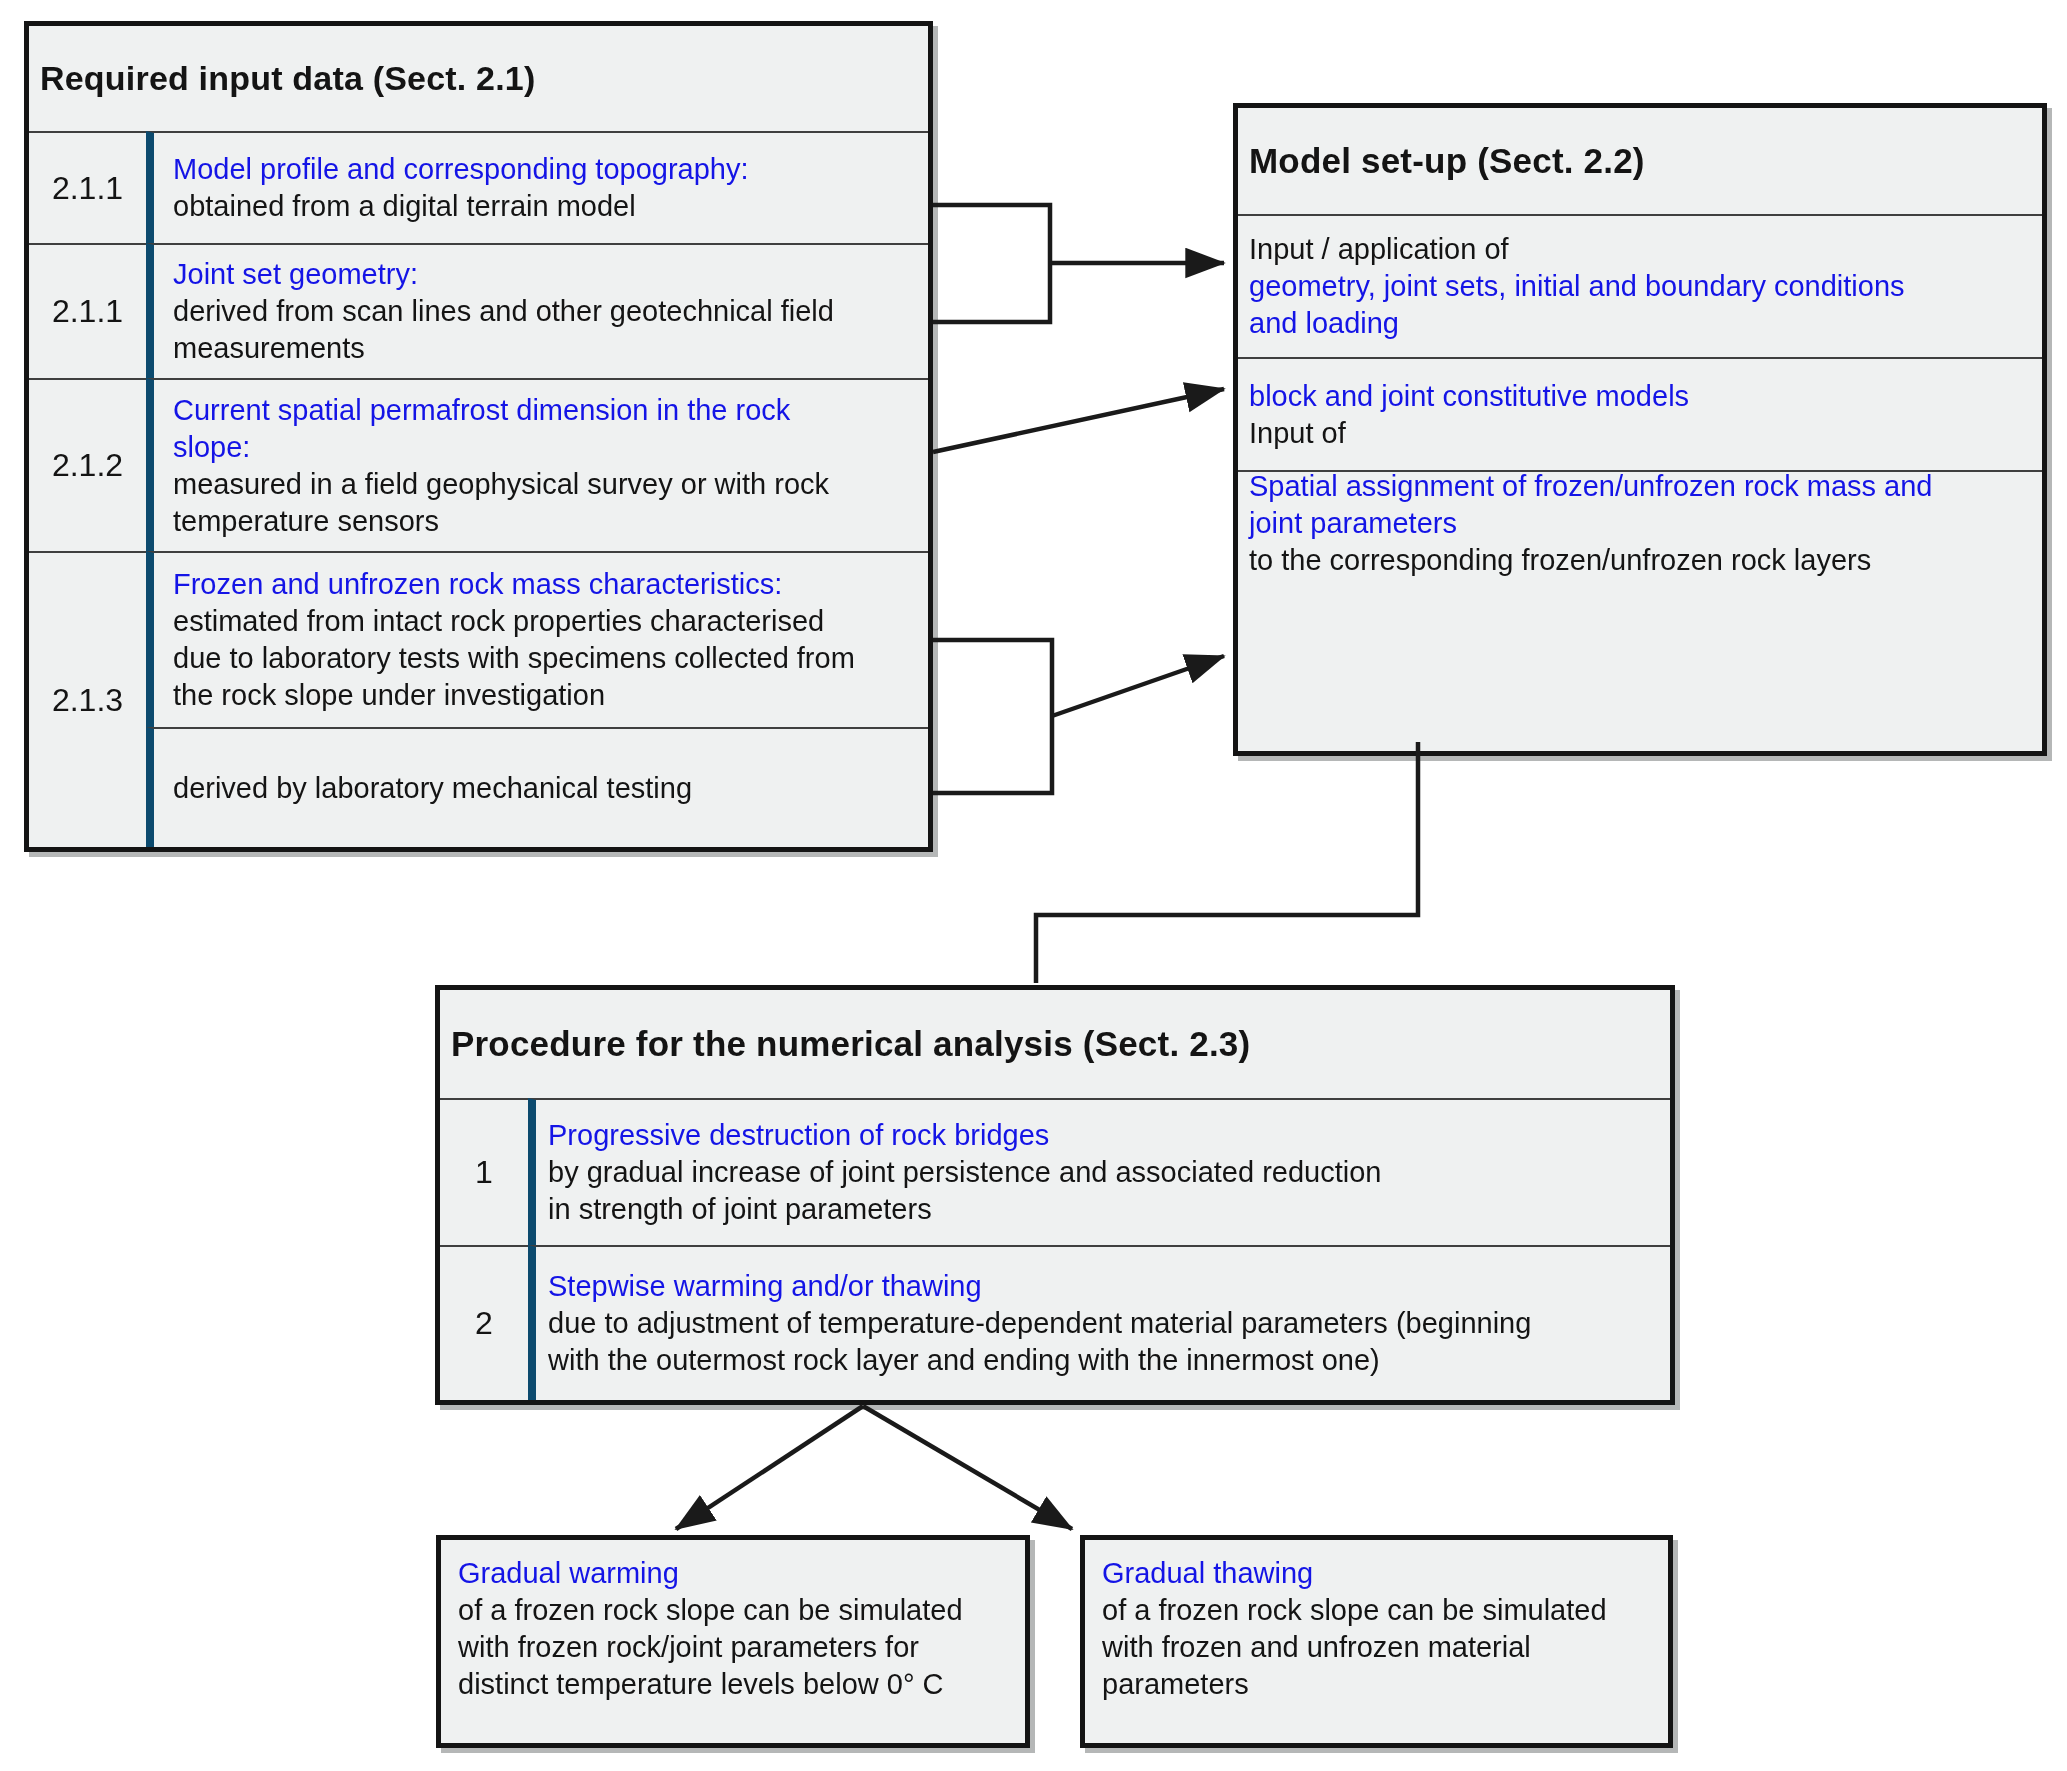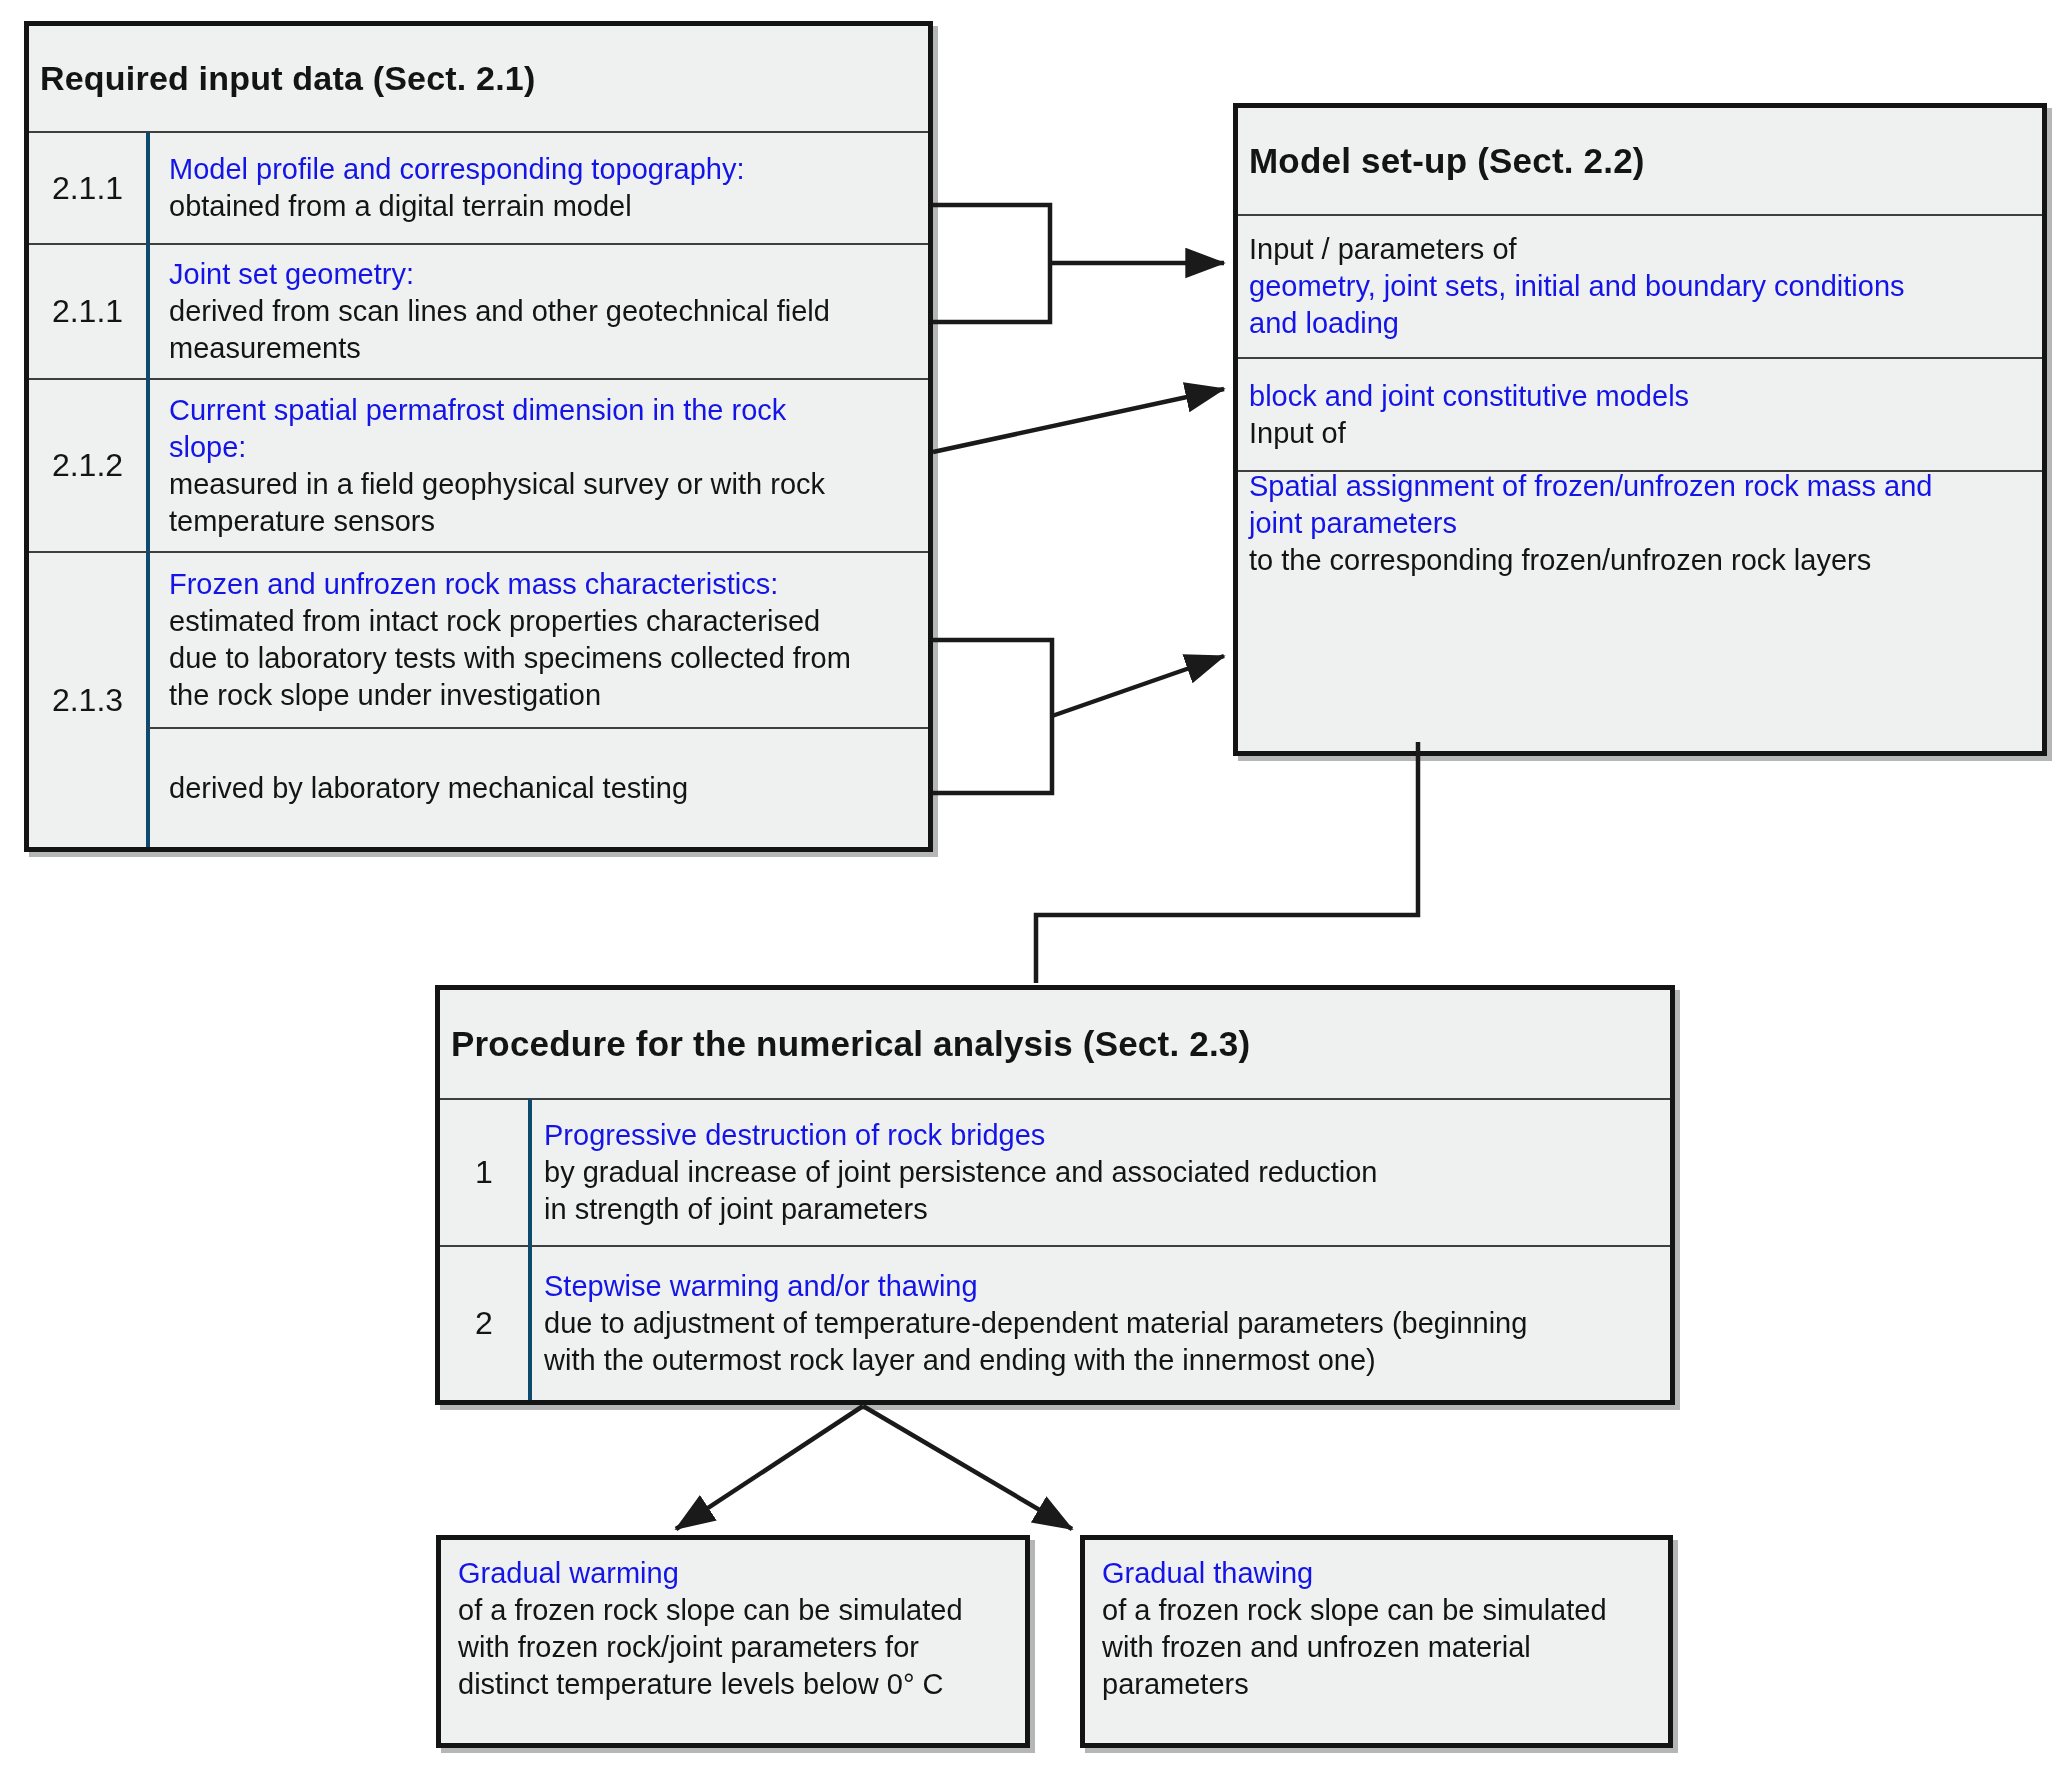--- a/index.html
+++ b/index.html
@@ -38,21 +38,21 @@
     display: grid;
     grid-template-columns: 88px 1fr;
     grid-template-rows: 108px 147px 1fr;
   }
   
   #gradual-warming { left: 436px; top: 1535px; width: 594px; height: 213px; padding: 15px 6px 0 17px; }
   #gradual-thawing { left: 1080px; top: 1535px; width: 593px; height: 213px; padding: 15px 6px 0 17px; }
 
   .cell { display: flex; flex-direction: column; justify-content: center; }
   .tcell { border-top: 2px solid #3f3f3f; }
-  .lcell { border-left: 4px solid #0c4a6e; }
+  .lcell { border-left: 8px solid #0c4a6e; }
   .title-cell {
     grid-column: 1 / -1;
     font-weight: bold; font-size: 34px; color:#141414;
     padding-left: 11px; letter-spacing: 0.2px;
   }
   #procedure .title-cell, #model-setup .title-cell { font-size: 35px; }
   .num-cell {
     align-items: center; text-align: center;
     font-size: 32px; color:#141414;
   }
@@ -113,21 +113,21 @@
 
     <div class="cell content tcell lcell">
       <span class="ln">derived by laboratory mechanical testing</span>
     </div>
   </div>
 
   <div class="box" id="model-setup">
     <div class="cell title-cell">Model set-up (Sect. 2.2)</div>
 
     <div class="cell content tcell">
-      <span class="ln">Input / parameters of</span>
+      <span class="ln">Input / application of</span>
       <span class="ln blue">geometry, joint sets, initial and boundary conditions</span>
       <span class="ln blue">and loading</span>
     </div>
 
 
     <div class="cell content tcell">
       <span class="ln blue">block and joint constitutive models</span>
       <span class="ln">Input of</span>
     </div>
 

